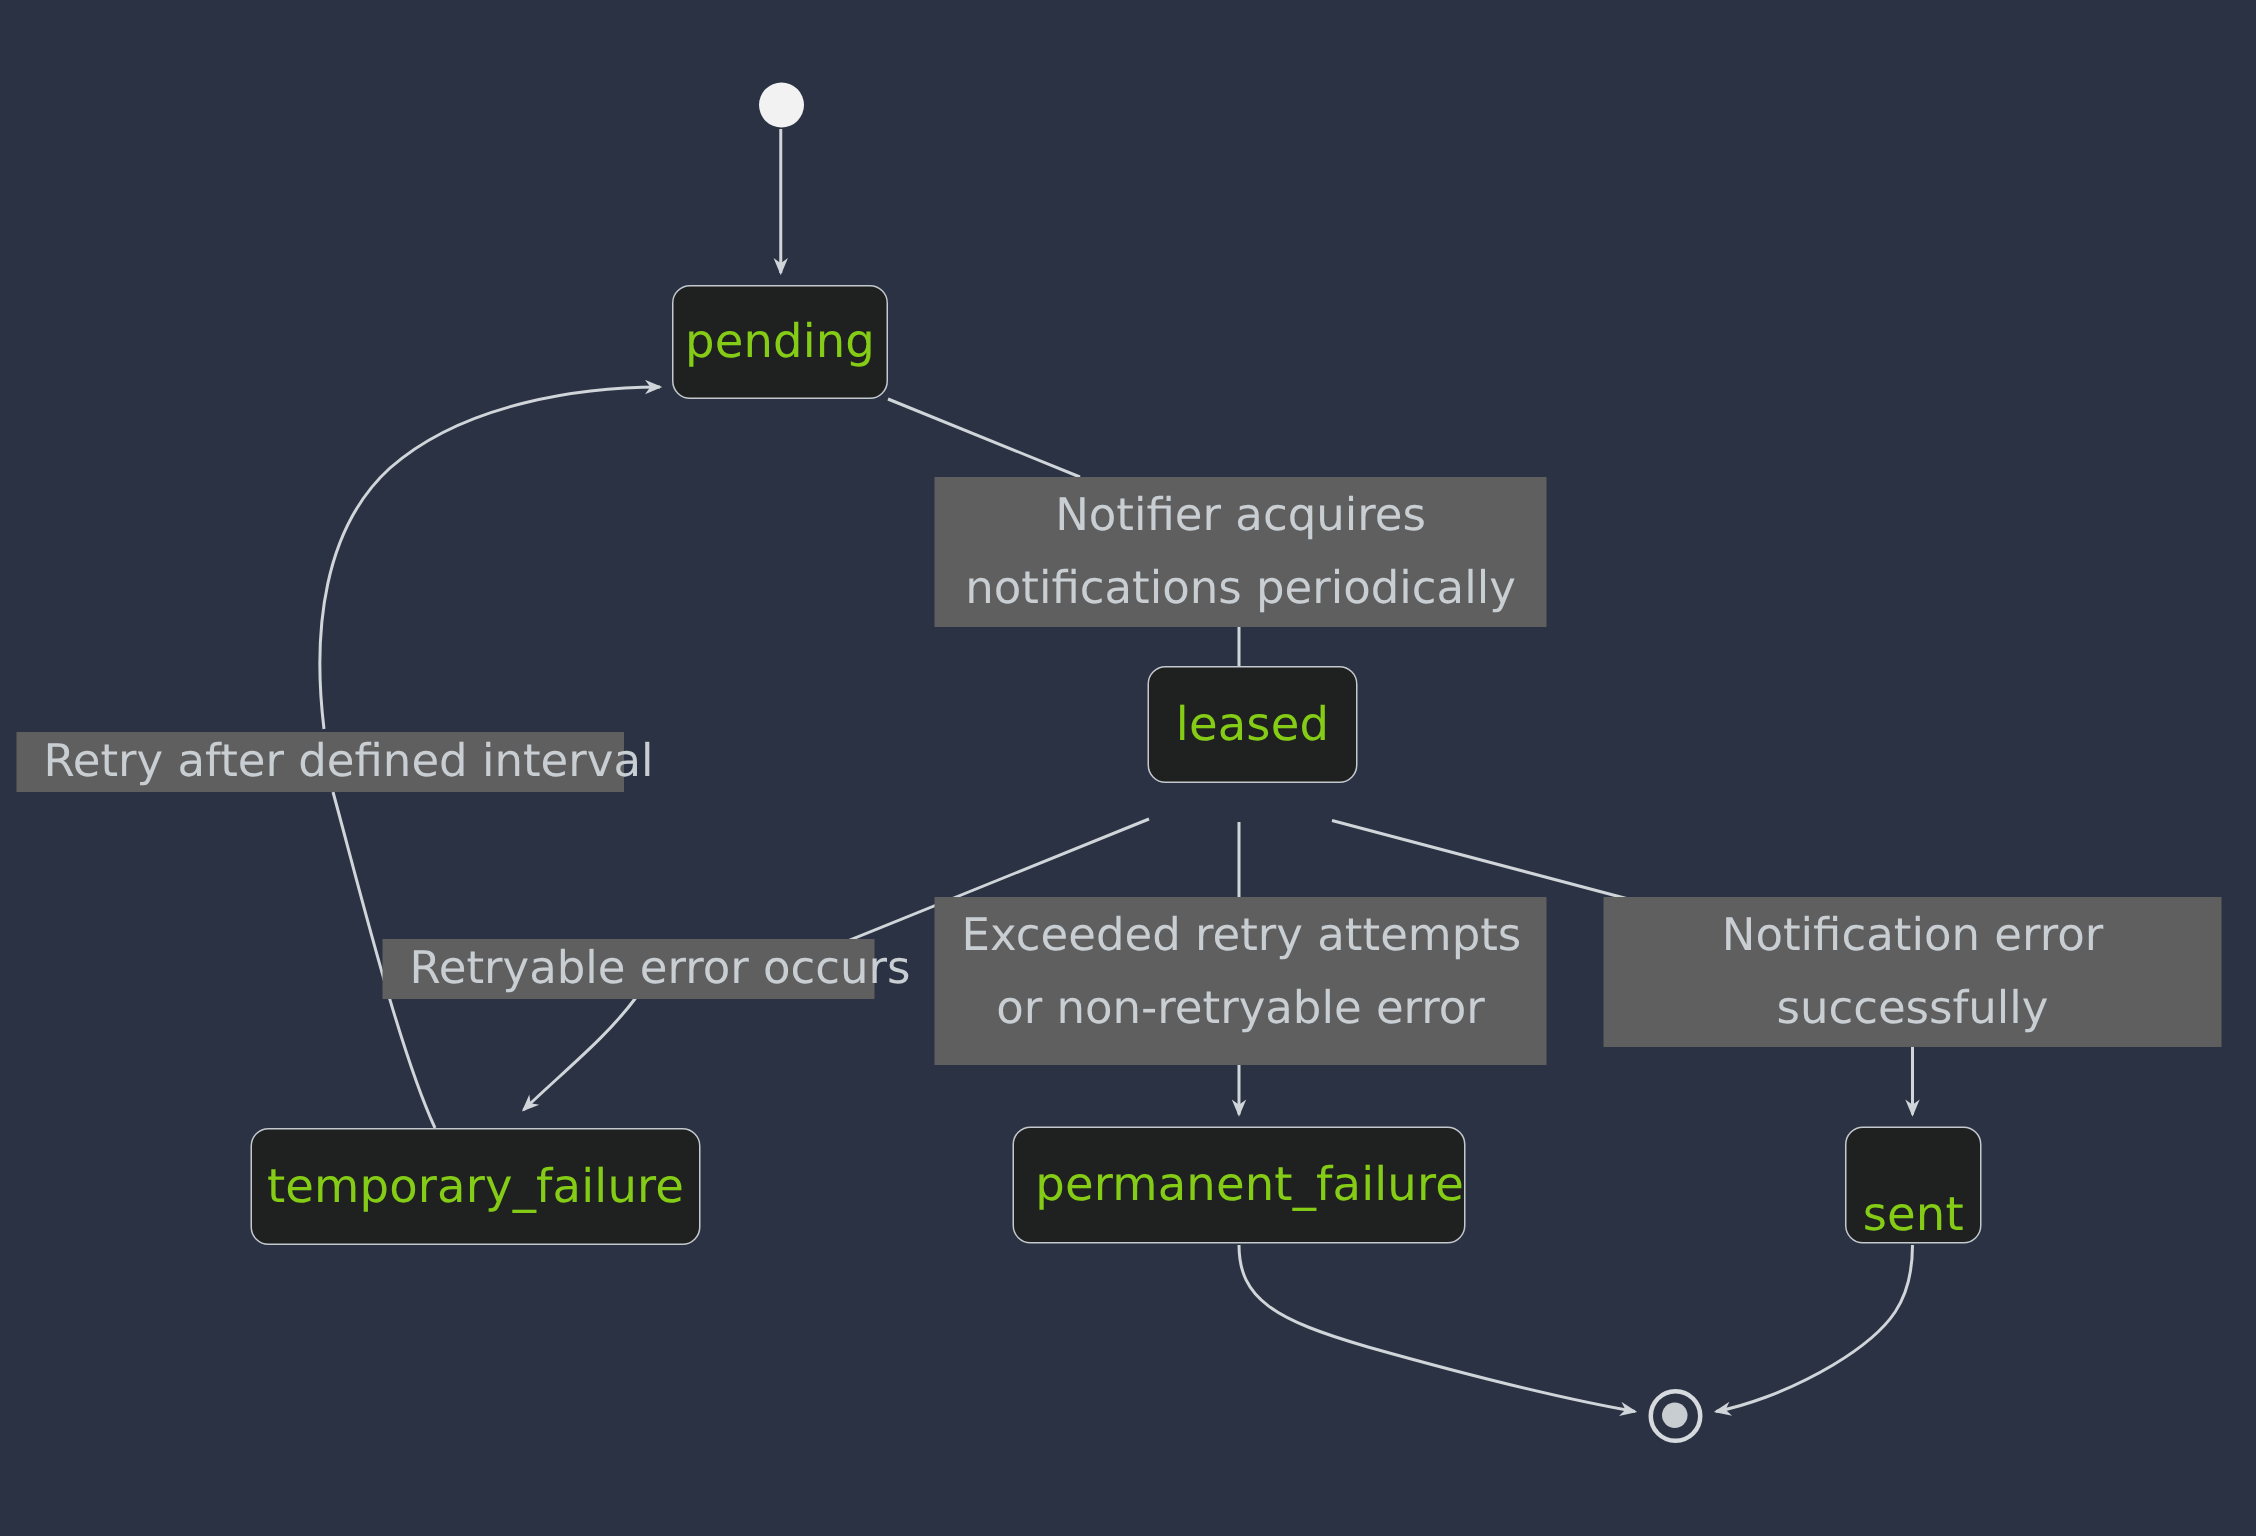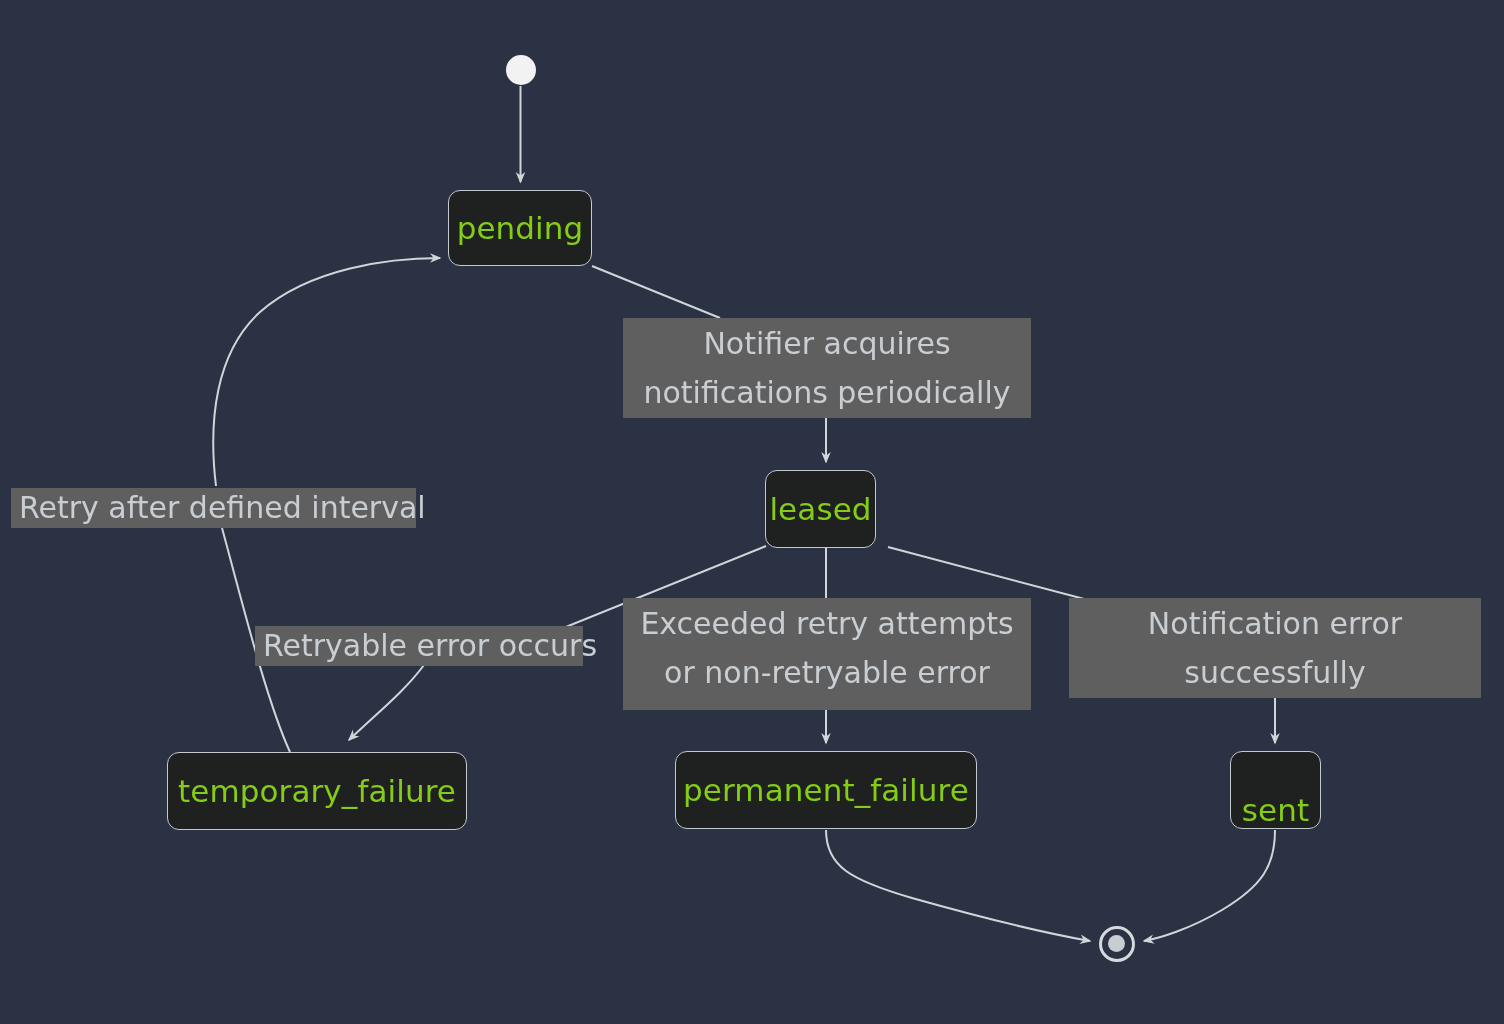--- a/index.html
+++ b/index.html
@@ -44,21 +44,21 @@
   .edge-label {
     position: absolute;
     box-sizing: border-box;
     background: #5f5f5f;
     color: #c9ced3;
     font-size: 30px;
     line-height: 48px;
     text-align: center;
     white-space: pre;
     z-index: 2;
-    padding: 0 8px;
+    padding: 0 18px;
   }
   .edge-label.two-line {
     line-height: 49px;
     padding-top: 1px;
   }
   #start-node {
     position: absolute;
     left: 506px;
     top: 55px;
     width: 30px;
@@ -122,29 +122,29 @@
 
     <path d="M1275,830 C1275,866 1262,886 1222,910 C1190,929 1160,938 1144,941" fill="none" stroke="#d0d5da" stroke-width="2" marker-end="url(#arrowhead)"></path>
   </svg>
 
   <div id="start-node"></div>
 
   <div class="state-node" style="left:448px; top:190px; width:144px; height:76px;">
     <span>pending</span>
   </div>
 
-  <div class="state-node" style="left:765px; top:470px; width:111px; height:78px;">
+  <div class="state-node" style="left:765px; top:444px; width:140px; height:78px;">
     <span>leased</span>
   </div>
 
   <div class="state-node" style="left:167px; top:752px; width:300px; height:78px;">
     <span>temporary_failure</span>
   </div>
 
-  <div class="state-node" style="left:675px; top:751px; width:302px; height:78px;">
+  <div class="state-node" style="left:675px; top:751px; width:302px; height:78px;justify-content:flex-end;">
     <span>permanent_failure</span>
   </div>
 
   <div class="state-node" style="left:1230px; top:751px; width:91px; height:78px;align-items:flex-end;">
     <span>sent</span>
   </div>
 
   <div id="end-node">
     <div class="inner-dot"></div>
   </div>

